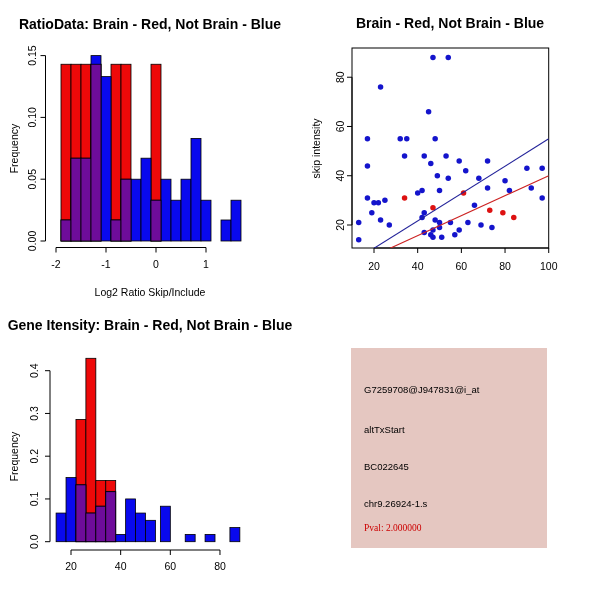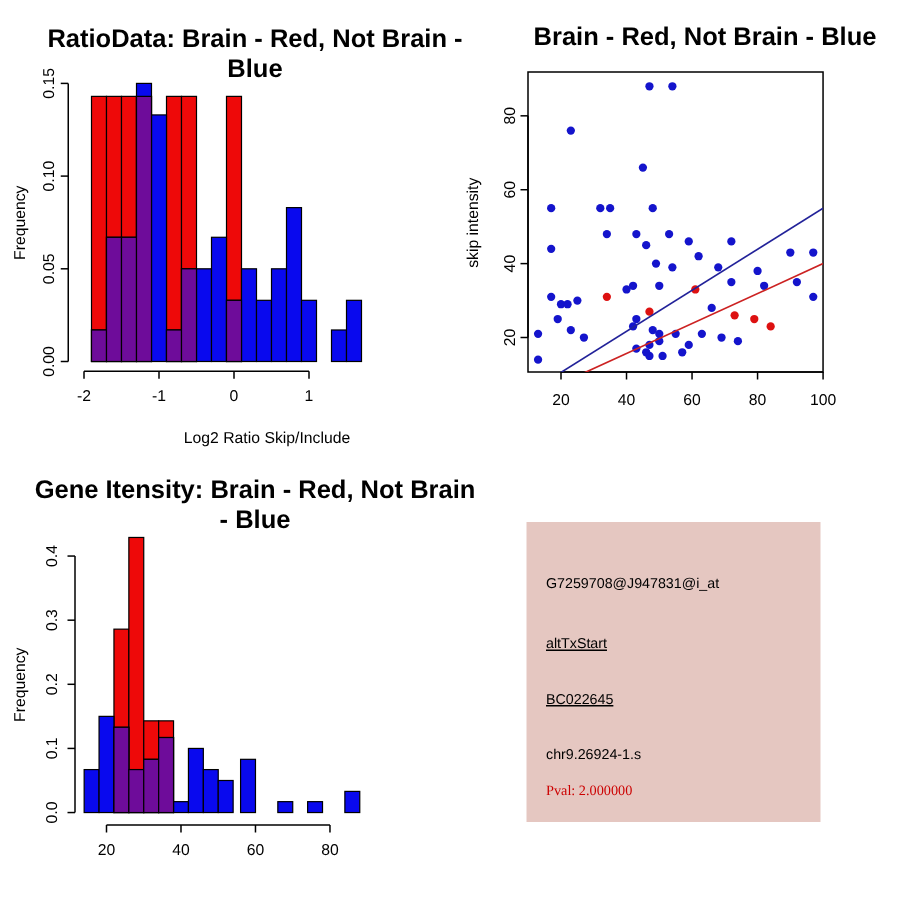--- a/index.html
+++ b/index.html
@@ -1,20 +1,20 @@
 <!DOCTYPE html>
 <html><head>
 <meta charset="utf-8">
 <style>
   html,body{margin:0;padding:0;background:#ffffff;}
   #canvas{position:relative;width:600px;height:600px;background:#ffffff;overflow:hidden;
           font-family:"Liberation Sans",sans-serif;}
   #plot-svg{position:absolute;left:0;top:0;}
-  .ptitle{position:absolute;text-align:center;font-weight:bold;font-size:17px;color:#000;padding-left:20px;}
-  .axlab{position:absolute;text-align:center;font-size:10.5px;color:#000;padding-left:28px;}
+  .ptitle{position:absolute;text-align:center;font-weight:bold;font-size:14px;color:#000;}
+  .axlab{position:absolute;text-align:center;font-size:10.5px;color:#000;}
   .ylab{position:absolute;width:200px;height:13px;text-align:center;font-size:10.5px;color:#000;
         transform:rotate(-90deg);}
   #info-box{position:absolute;left:351px;top:348px;width:196px;height:200px;background:#E5C7C1;}
   .info-line{position:absolute;left:13px;font-size:9.5px;white-space:nowrap;color:#000;}
 </style>
 </head>
 <body>
 
 <div id="canvas">
 
@@ -210,19 +210,19 @@
   <div class="ptitle" style="left:0;top:317px;width:300px;">Gene Itensity: Brain - Red, Not Brain - Blue</div>
 
   <div class="axlab" style="left:0;top:286px;width:300px;">Log2 Ratio Skip/Include</div>
 
   <div class="ylab" style="left:-86px;top:141.5px;">Frequency</div>
   <div class="ylab" style="left:216px;top:141.5px;">skip intensity</div>
   <div class="ylab" style="left:-86px;top:449.5px;">Frequency</div>
 
   <div id="info-box" style="background: rgb(229, 199, 193);">
     <span class="info-line" style="top: 36px; color: rgb(0, 0, 0);">G7259708@J947831@i_at</span>
-    <span class="info-line" style="top: 76px; color: rgb(0, 0, 0); text-decoration: underline;">altTxStart</span>
-    <span class="info-line" style="top: 113px; color: rgb(0, 0, 0); text-decoration: underline;">BC022645</span>
+    <span class="info-line" style="top: 76px; color: rgb(0, 0, 0);">altTxStart</span>
+    <span class="info-line" style="top: 113px; color: rgb(0, 0, 0);">BC022645</span>
     <span class="info-line" style="top: 150px; color: rgb(0, 0, 0);">chr9.26924-1.s</span>
     <span class="info-line" style="top: 175px; color: rgb(204, 0, 0); font-family: Liberation Serif, serif;">Pval: 2.000000</span>
   </div>
 
 </div>
 
 </body></html>

